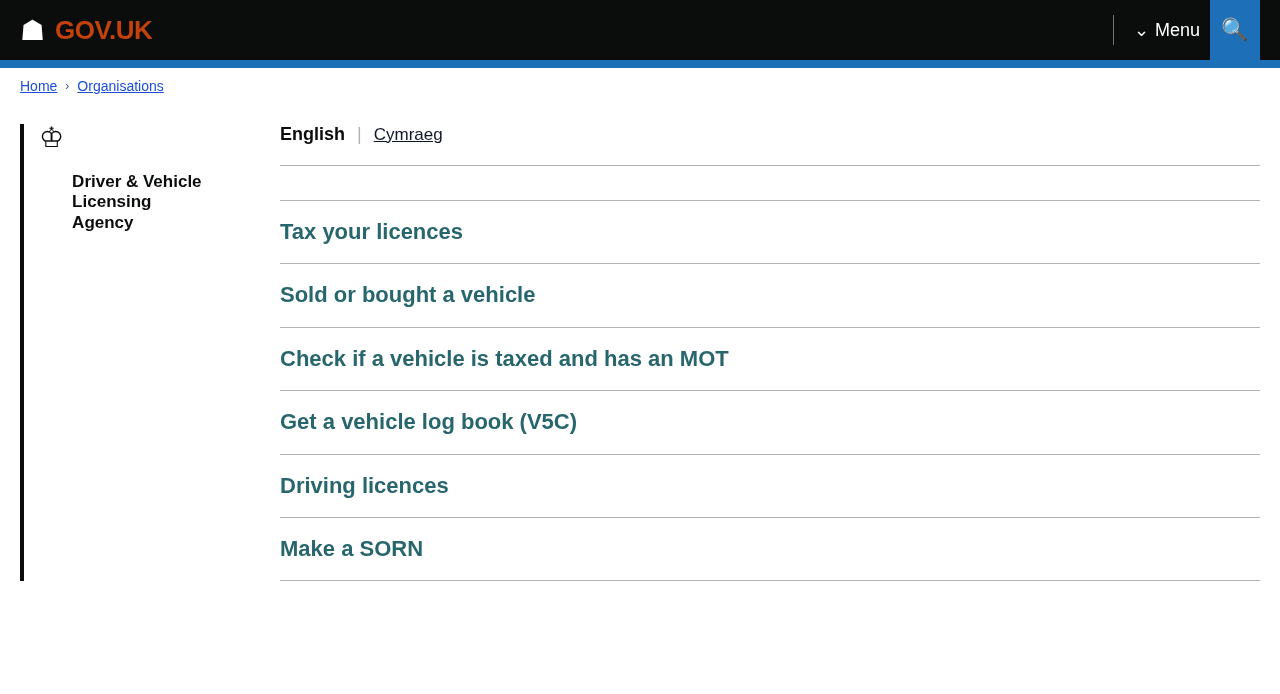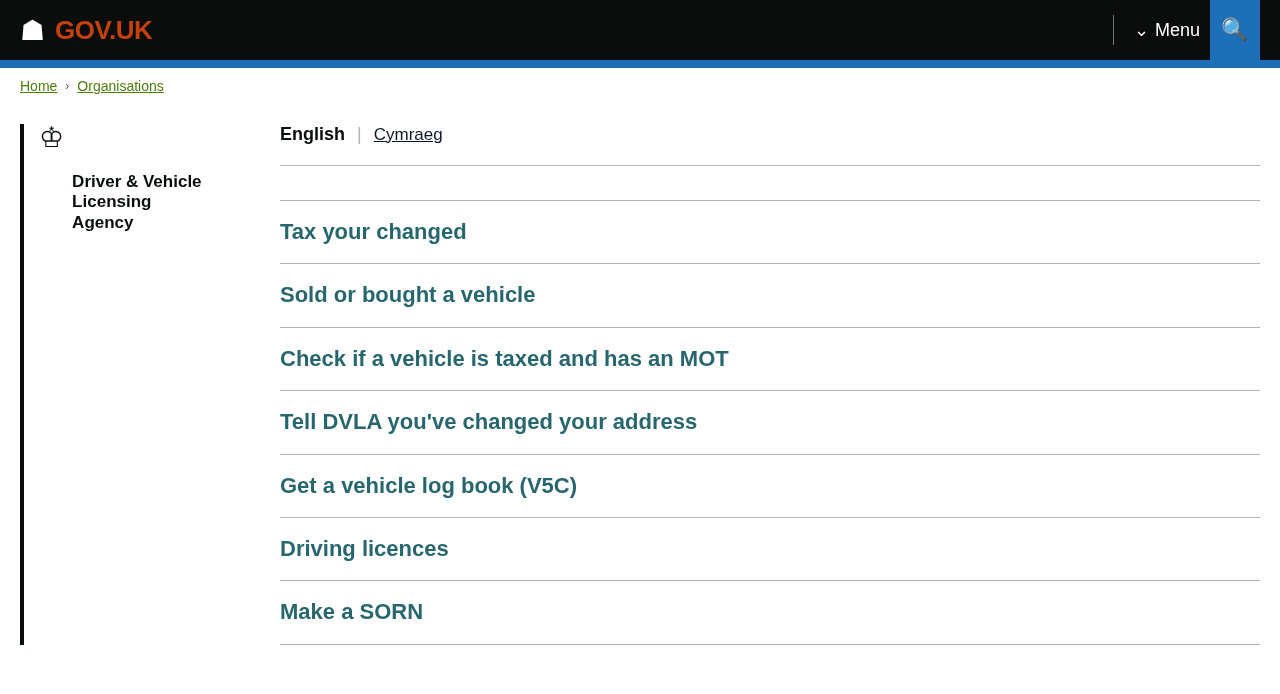--- a/index.html
+++ b/index.html
@@ -97,21 +97,21 @@
     
     .breadcrumb {
       padding: 10px 20px;
       display: flex;
       align-items: center;
       gap: 8px;
       font-size: 14px;
     }
 
     .breadcrumb a {
-      color: #4d7c0f;
+      color: #1d4ed8;
       text-decoration: underline;
     }
 
     .breadcrumb-chevron {
       font-size: 12px;
       color: #505a5f;
     }
 
     
     .main-layout {
@@ -251,23 +251,22 @@
 
   <main class="content">
 
     <div class="language-switcher">
       <span class="lang-current">English</span>
       <span class="lang-divider">|</span>
       <a class="lang-link" href="#">Cymraeg</a>
     </div>
 
     <div class="links-list" id="links-container">
-    <a class="link-item" href="#">Tax your changed</a>
+    <a class="link-item" href="#">Tax your licences</a>
         <a class="link-item" href="#">Sold or bought a vehicle</a>
         <a class="link-item" href="#">Check if a vehicle is taxed and has an MOT</a>
-        <a class="link-item" href="#">Tell DVLA you've changed your address</a>
         <a class="link-item" href="#">Get a vehicle log book (V5C)</a>
         <a class="link-item" href="#">Driving licences</a>
         <a class="link-item" href="#">Make a SORN</a>
       </div>
 
   </main>
 </div>
 
 </body></html>

